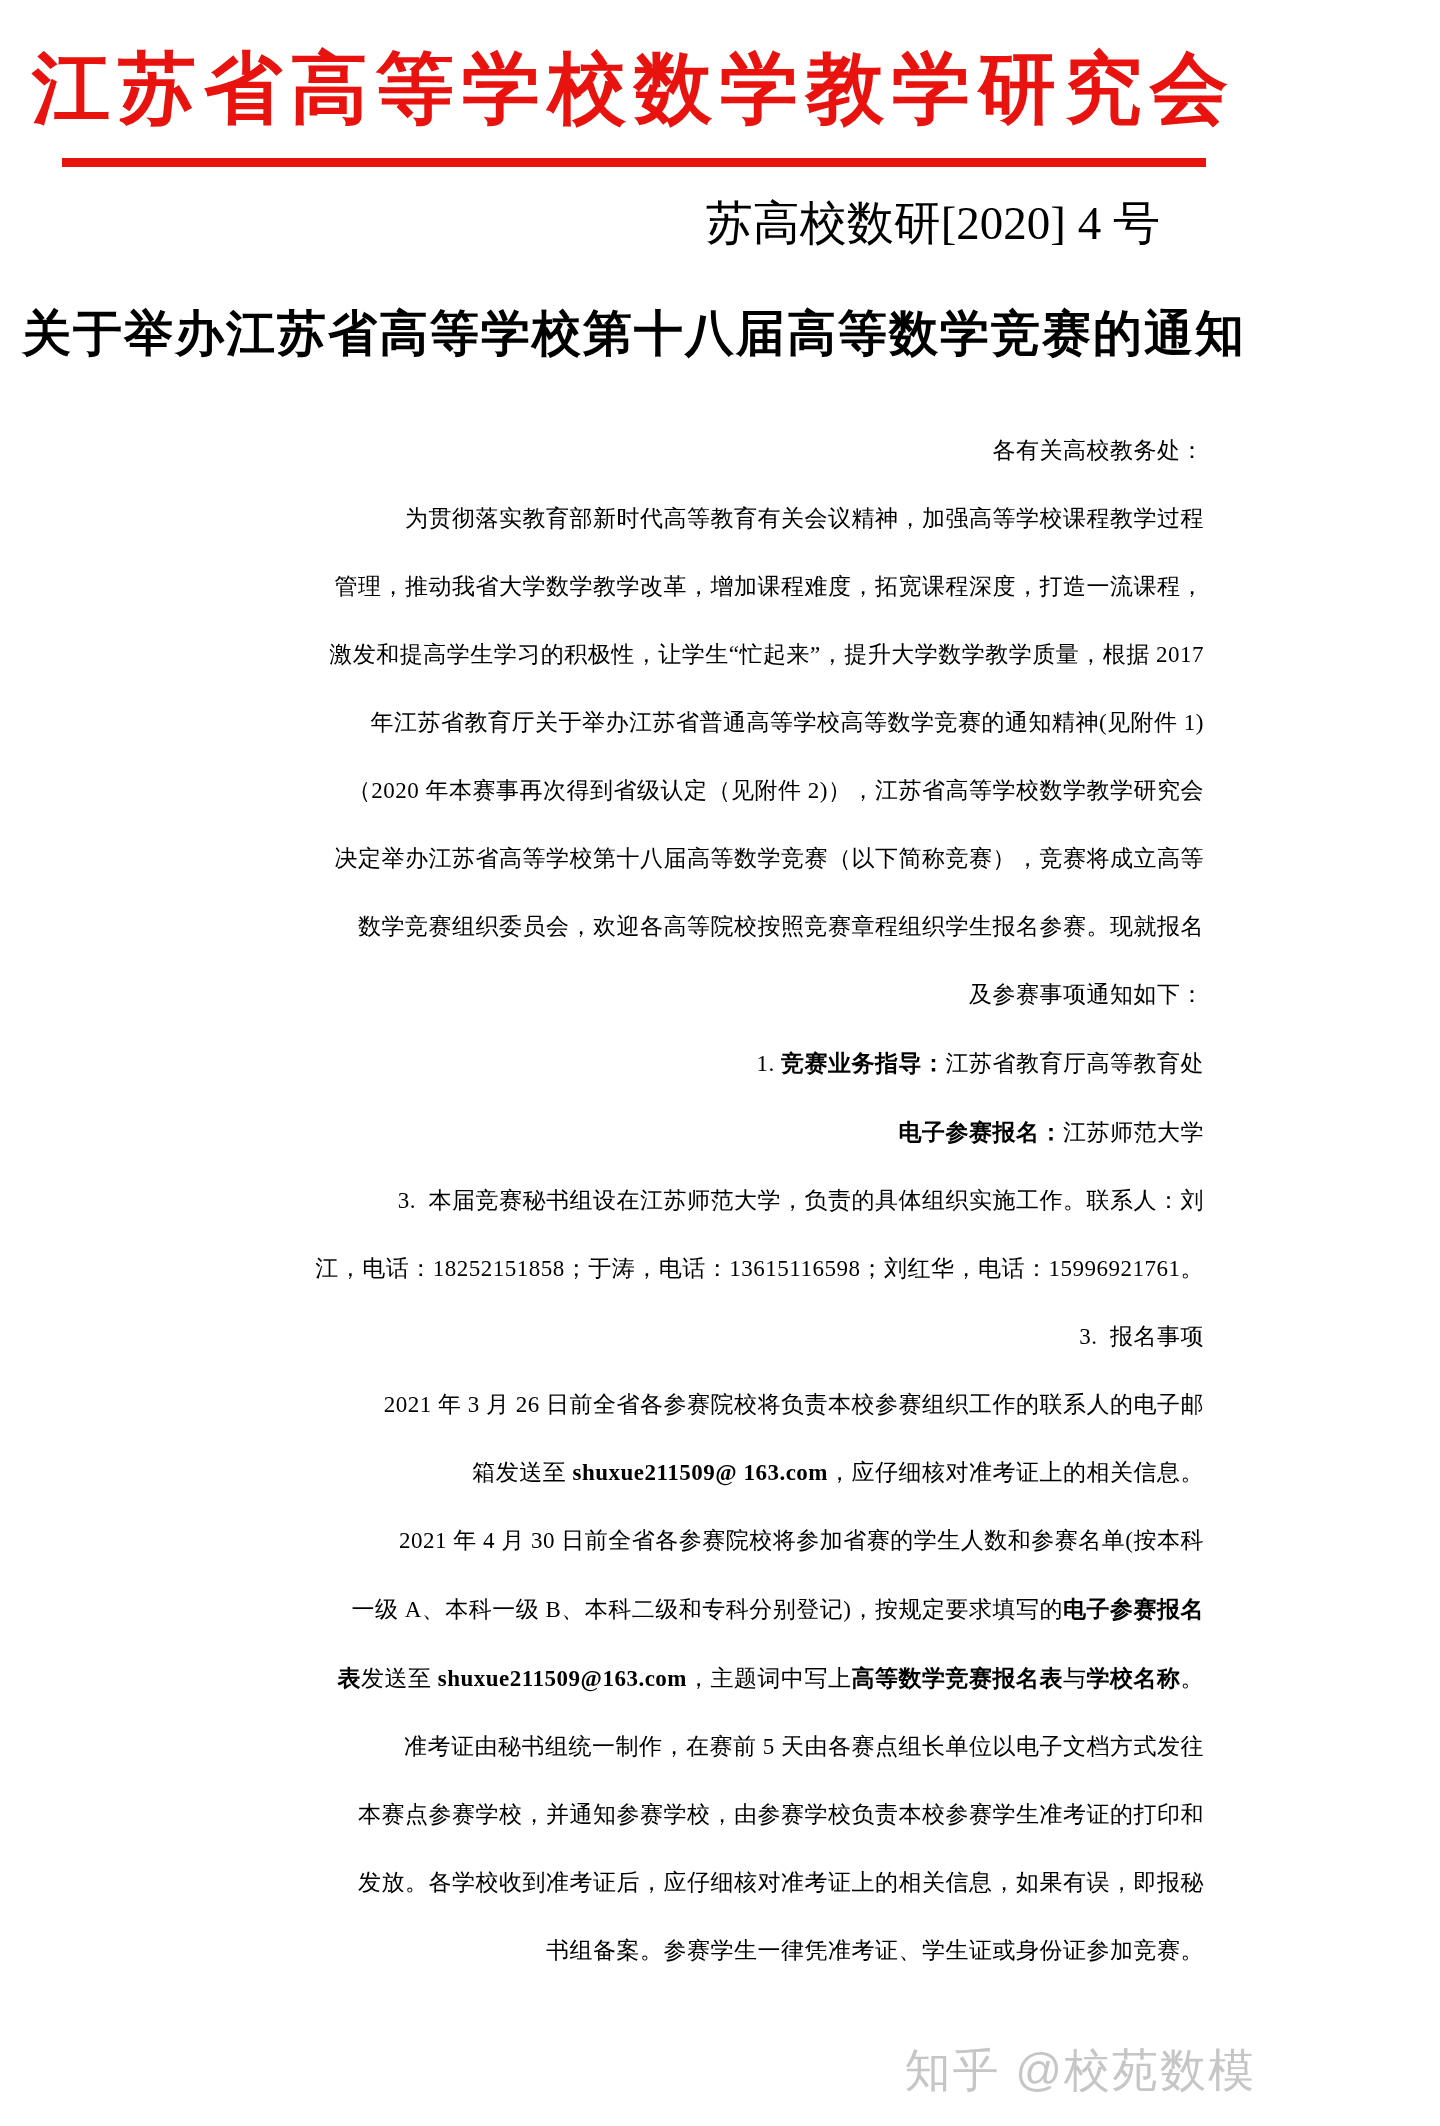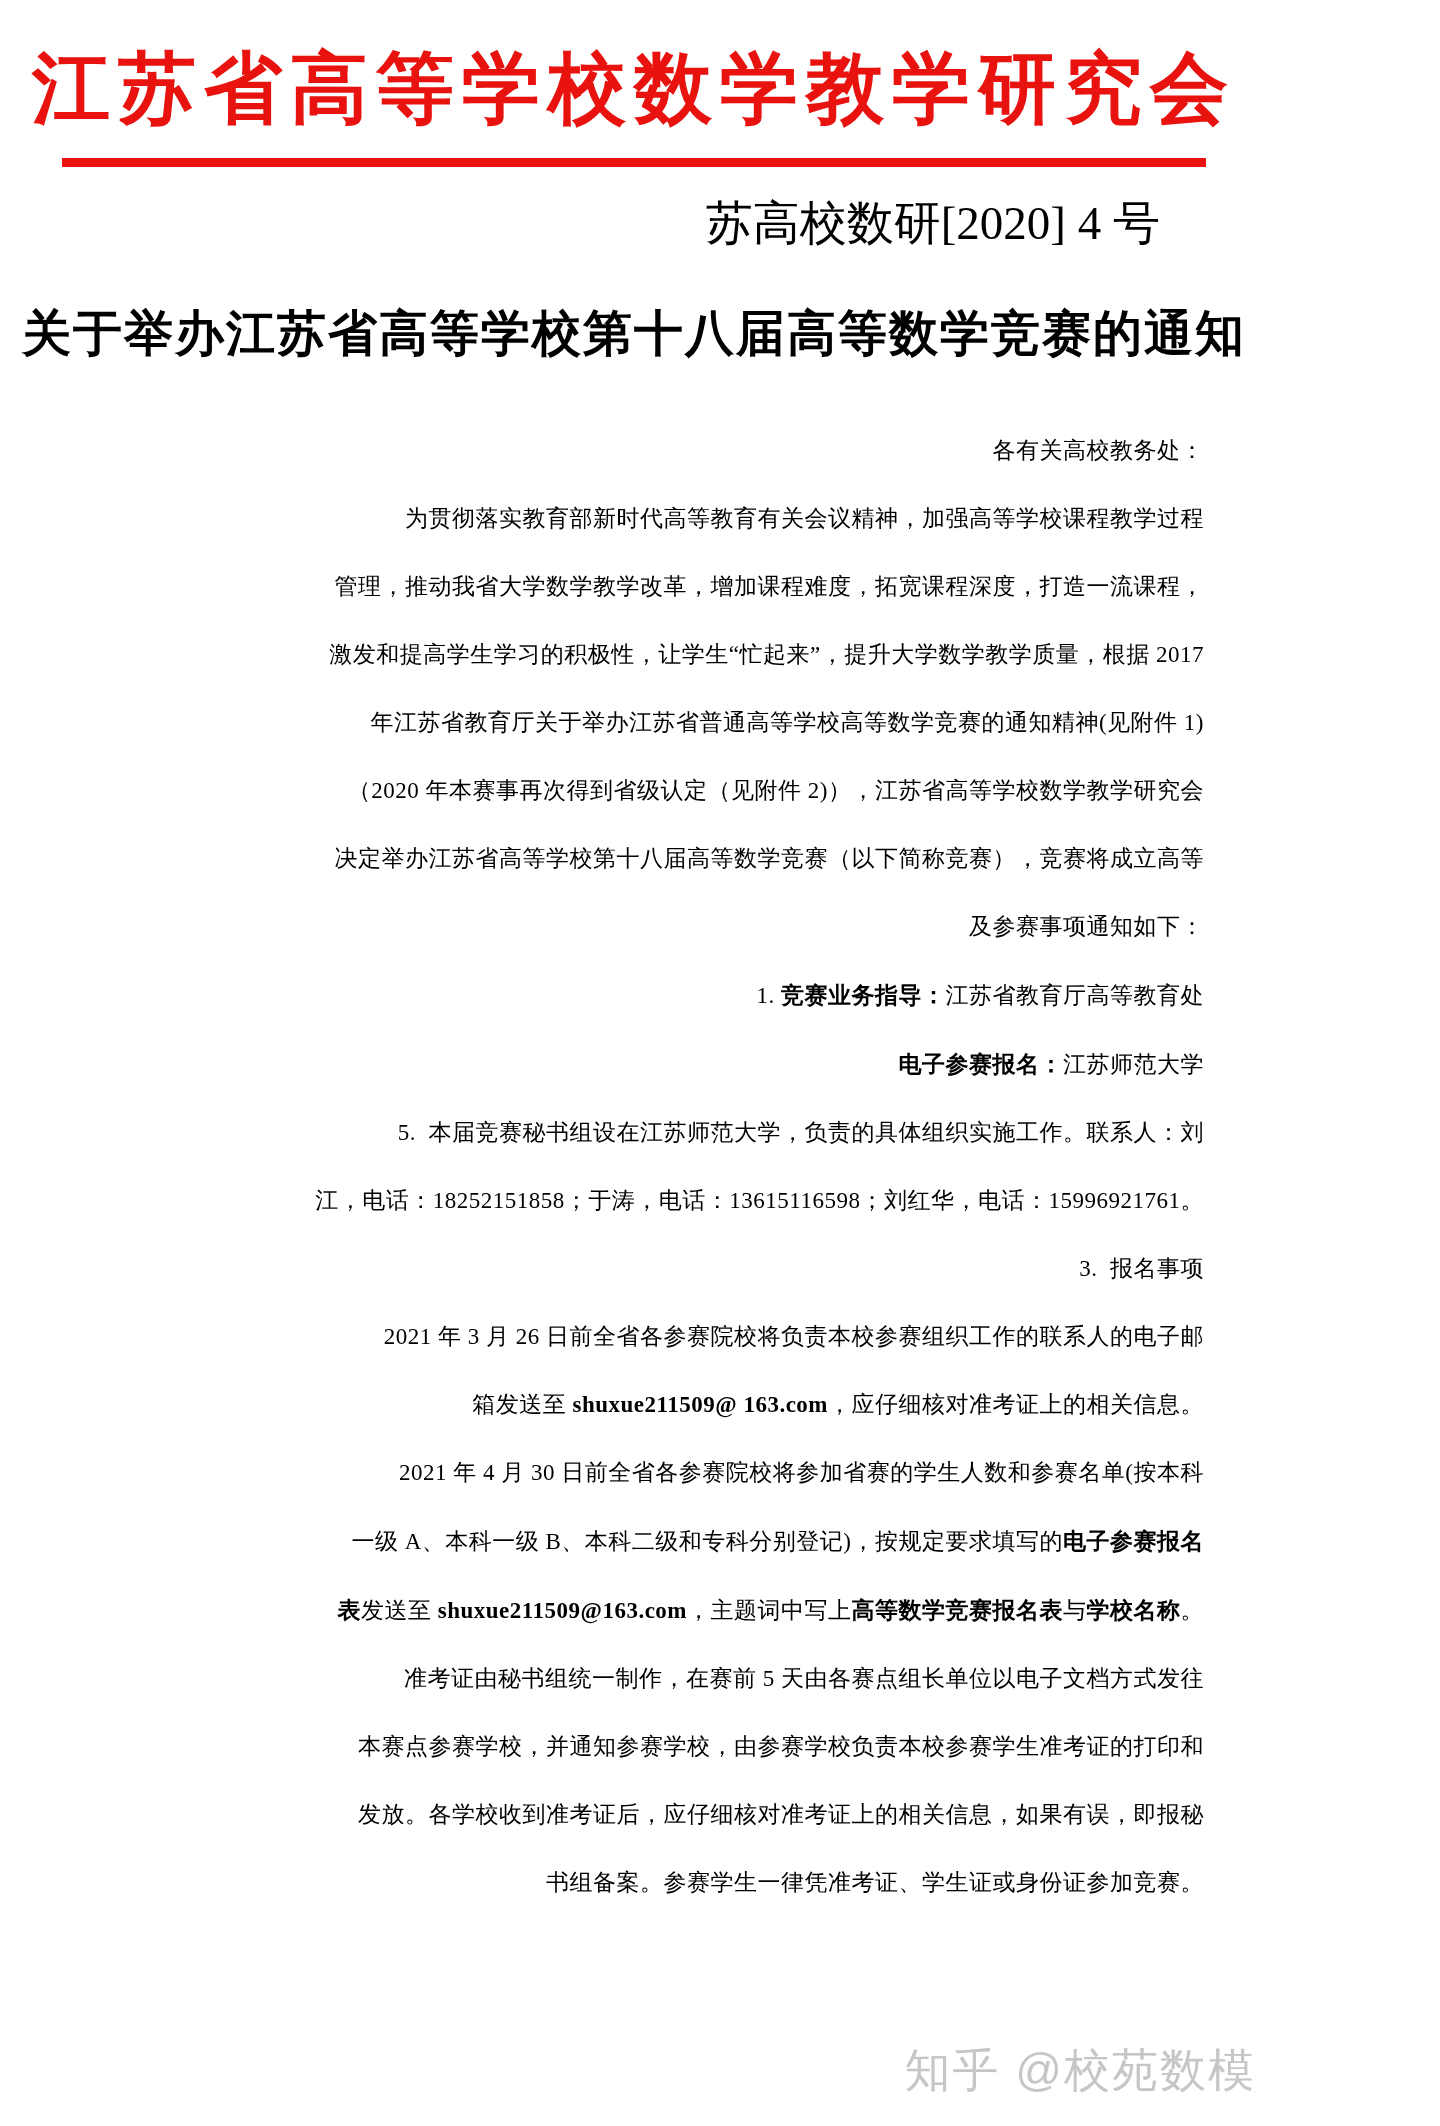--- a/index.html
+++ b/index.html
@@ -86,24 +86,25 @@
   <div class="notice-title">关于举办江苏省高等学校第十八届高等数学竞赛的通知</div>
 
   <div class="doc-body">
       <div class="line"><span>各有关高校教务处：</span></div>
       <div class="line ind2"><span>为贯彻落实教育部新时代高等教育有关会议精神，加强高等学校课程教学过程</span></div>
       <div class="line"><span>管理，推动我省大学数学教学改革，增加课程难度，拓宽课程深度，打造一流课程，</span></div>
       <div class="line"><span>激发和提高学生学习的积极性，让学生“忙起来”，提升大学数学教学质量，根据 2017</span></div>
       <div class="line"><span>年江苏省教育厅关于举办江苏省普通高等学校高等数学竞赛的通知精神(见附件 1)</span></div>
       <div class="line"><span>（2020 年本赛事再次得到省级认定（见附件 2)），江苏省高等学校数学教学研究会</span></div>
       <div class="line"><span>决定举办江苏省高等学校第十八届高等数学竞赛（以下简称竞赛），竞赛将成立高等</span></div>
+      <div class="line"><span>数学竞赛组织委员会，欢迎各高等院校按照竞赛章程组织学生报名参赛。现就报名</span></div>
       <div class="line"><span>及参赛事项通知如下：</span></div>
       <div class="line ind-num"><span>1. </span><span class="bs">竞赛业务指导：</span><span>江苏省教育厅高等教育处</span></div>
       <div class="line ind-lbl"><span class="bs">电子参赛报名：</span><span>江苏师范大学</span></div>
-      <div class="line ind-num"><span>5.  本届竞赛秘书组设在江苏师范大学，负责的具体组织实施工作。联系人：刘</span></div>
+      <div class="line ind-num"><span>3.  本届竞赛秘书组设在江苏师范大学，负责的具体组织实施工作。联系人：刘</span></div>
       <div class="line"><span>江，电话：18252151858；于涛，电话：13615116598；刘红华，电话：15996921761。</span></div>
       <div class="line ind-num"><span>3.  报名事项</span></div>
       <div class="line ind2"><span>2021 年 3 月 26 日前全省各参赛院校将负责本校参赛组织工作的联系人的电子邮</span></div>
       <div class="line"><span>箱发送至 </span><span class="br">shuxue211509@ 163.com</span><span>，应仔细核对准考证上的相关信息。</span></div>
       <div class="line ind2"><span>2021 年 4 月 30 日前全省各参赛院校将参加省赛的学生人数和参赛名单(按本科</span></div>
       <div class="line"><span>一级 A、本科一级 B、本科二级和专科分别登记)，按规定要求填写的</span><span class="bs">电子参赛报名</span></div>
       <div class="line"><span class="bs">表</span><span>发送至 </span><span class="br">shuxue211509@163.com</span><span>，主题词中写上</span><span class="bs">高等数学竞赛报名表</span><span>与</span><span class="bs">学校名称</span><span>。</span></div>
       <div class="line ind2"><span>准考证由秘书组统一制作，在赛前 5 天由各赛点组长单位以电子文档方式发往</span></div>
       <div class="line"><span>本赛点参赛学校，并通知参赛学校，由参赛学校负责本校参赛学生准考证的打印和</span></div>
       <div class="line"><span>发放。各学校收到准考证后，应仔细核对准考证上的相关信息，如果有误，即报秘</span></div>

